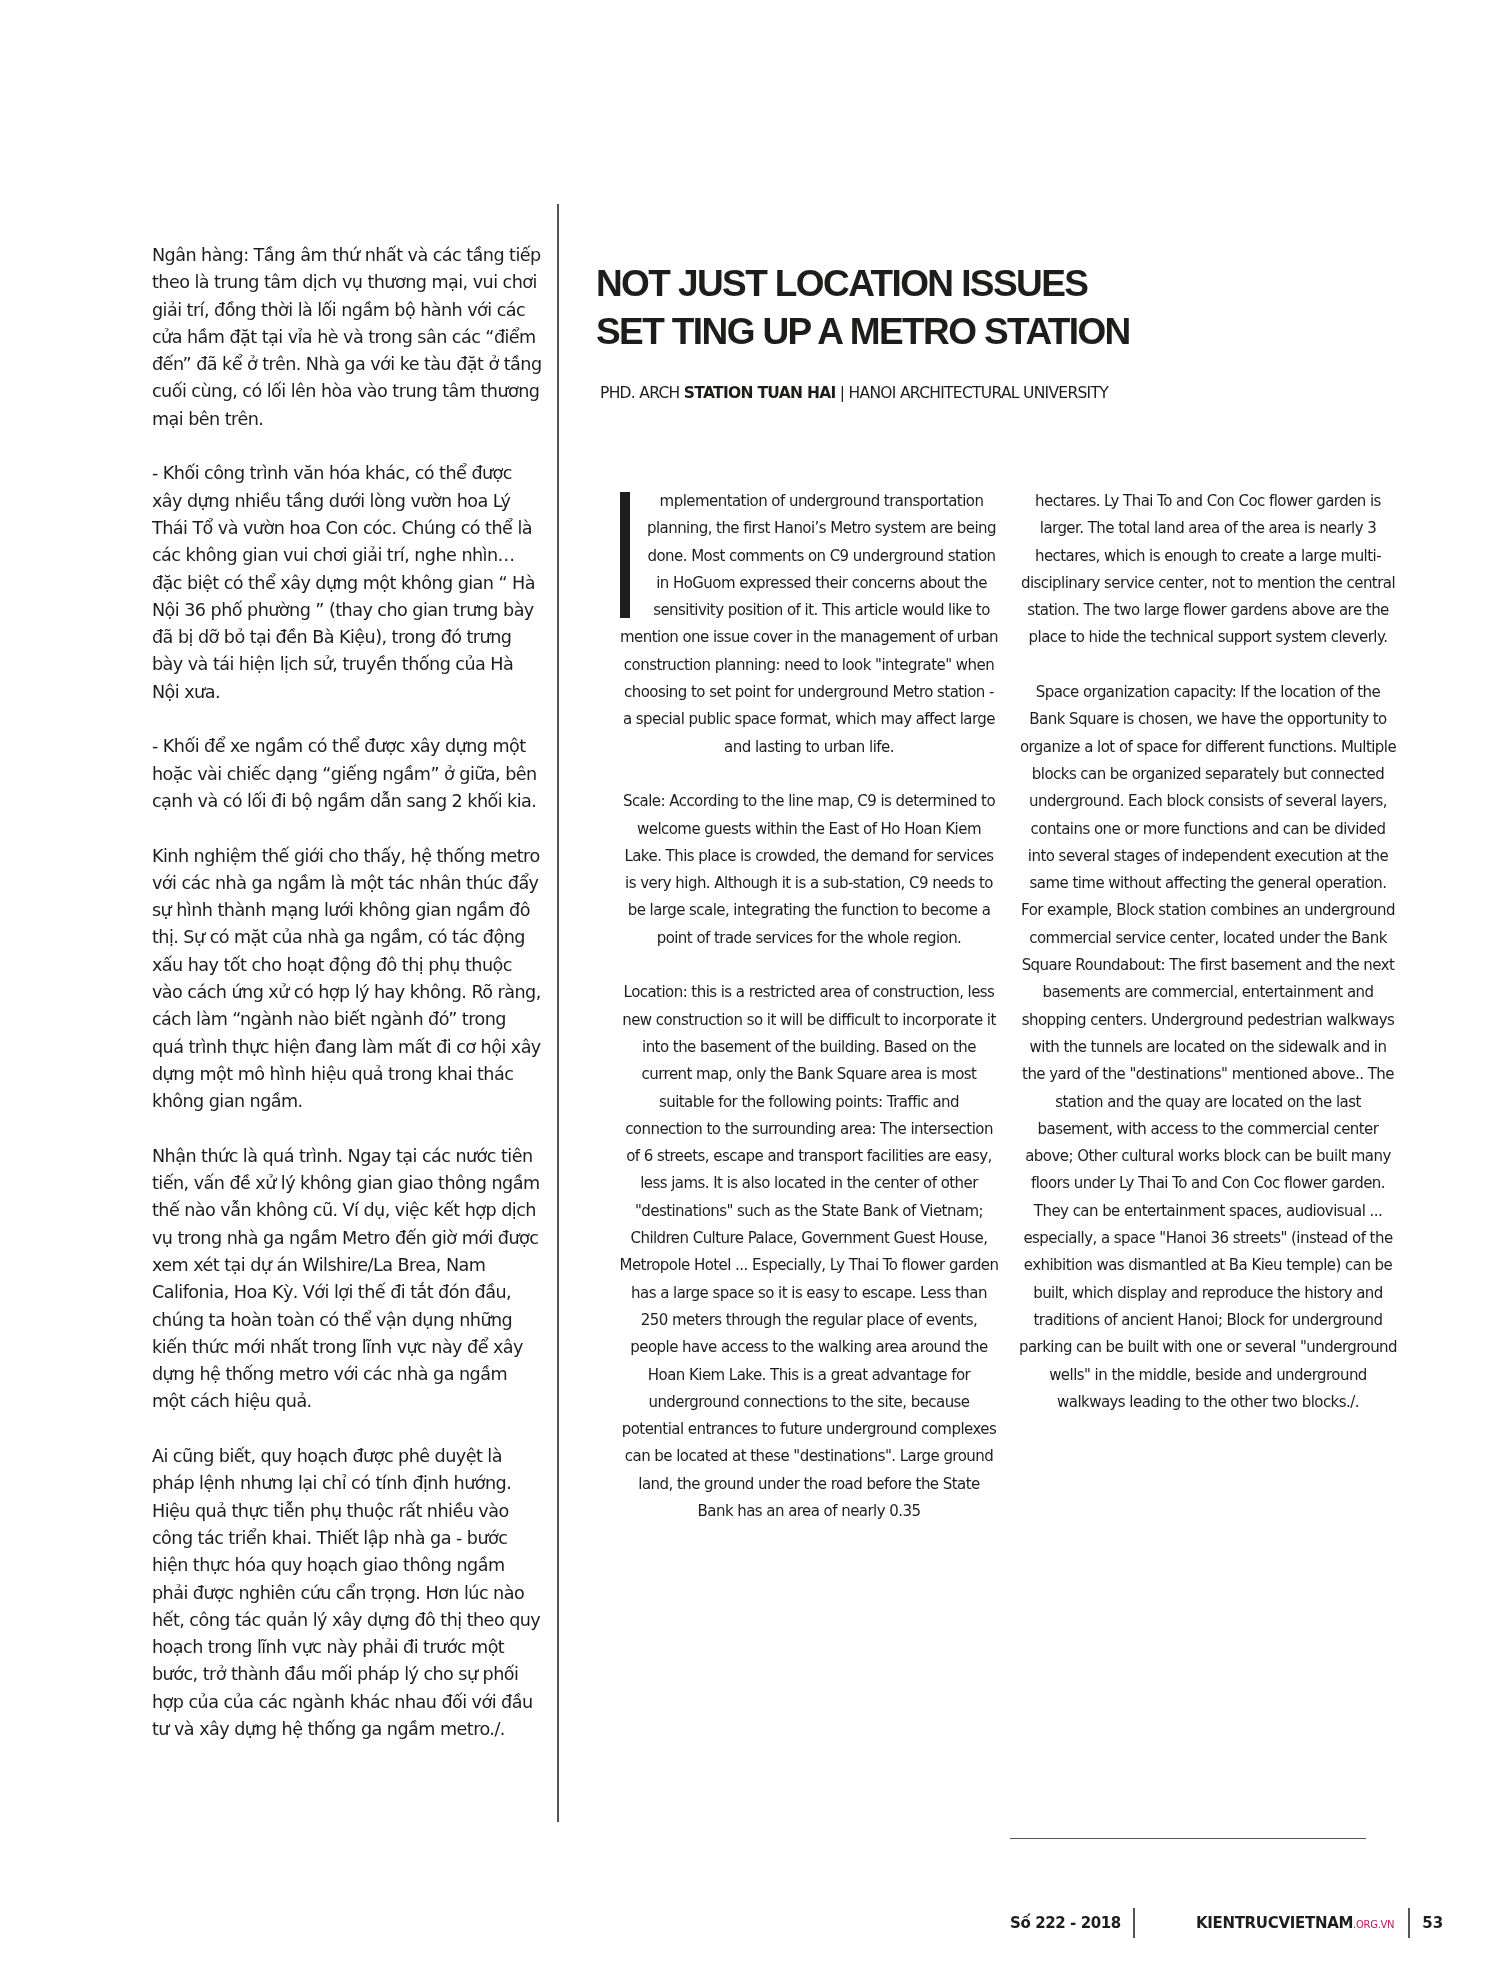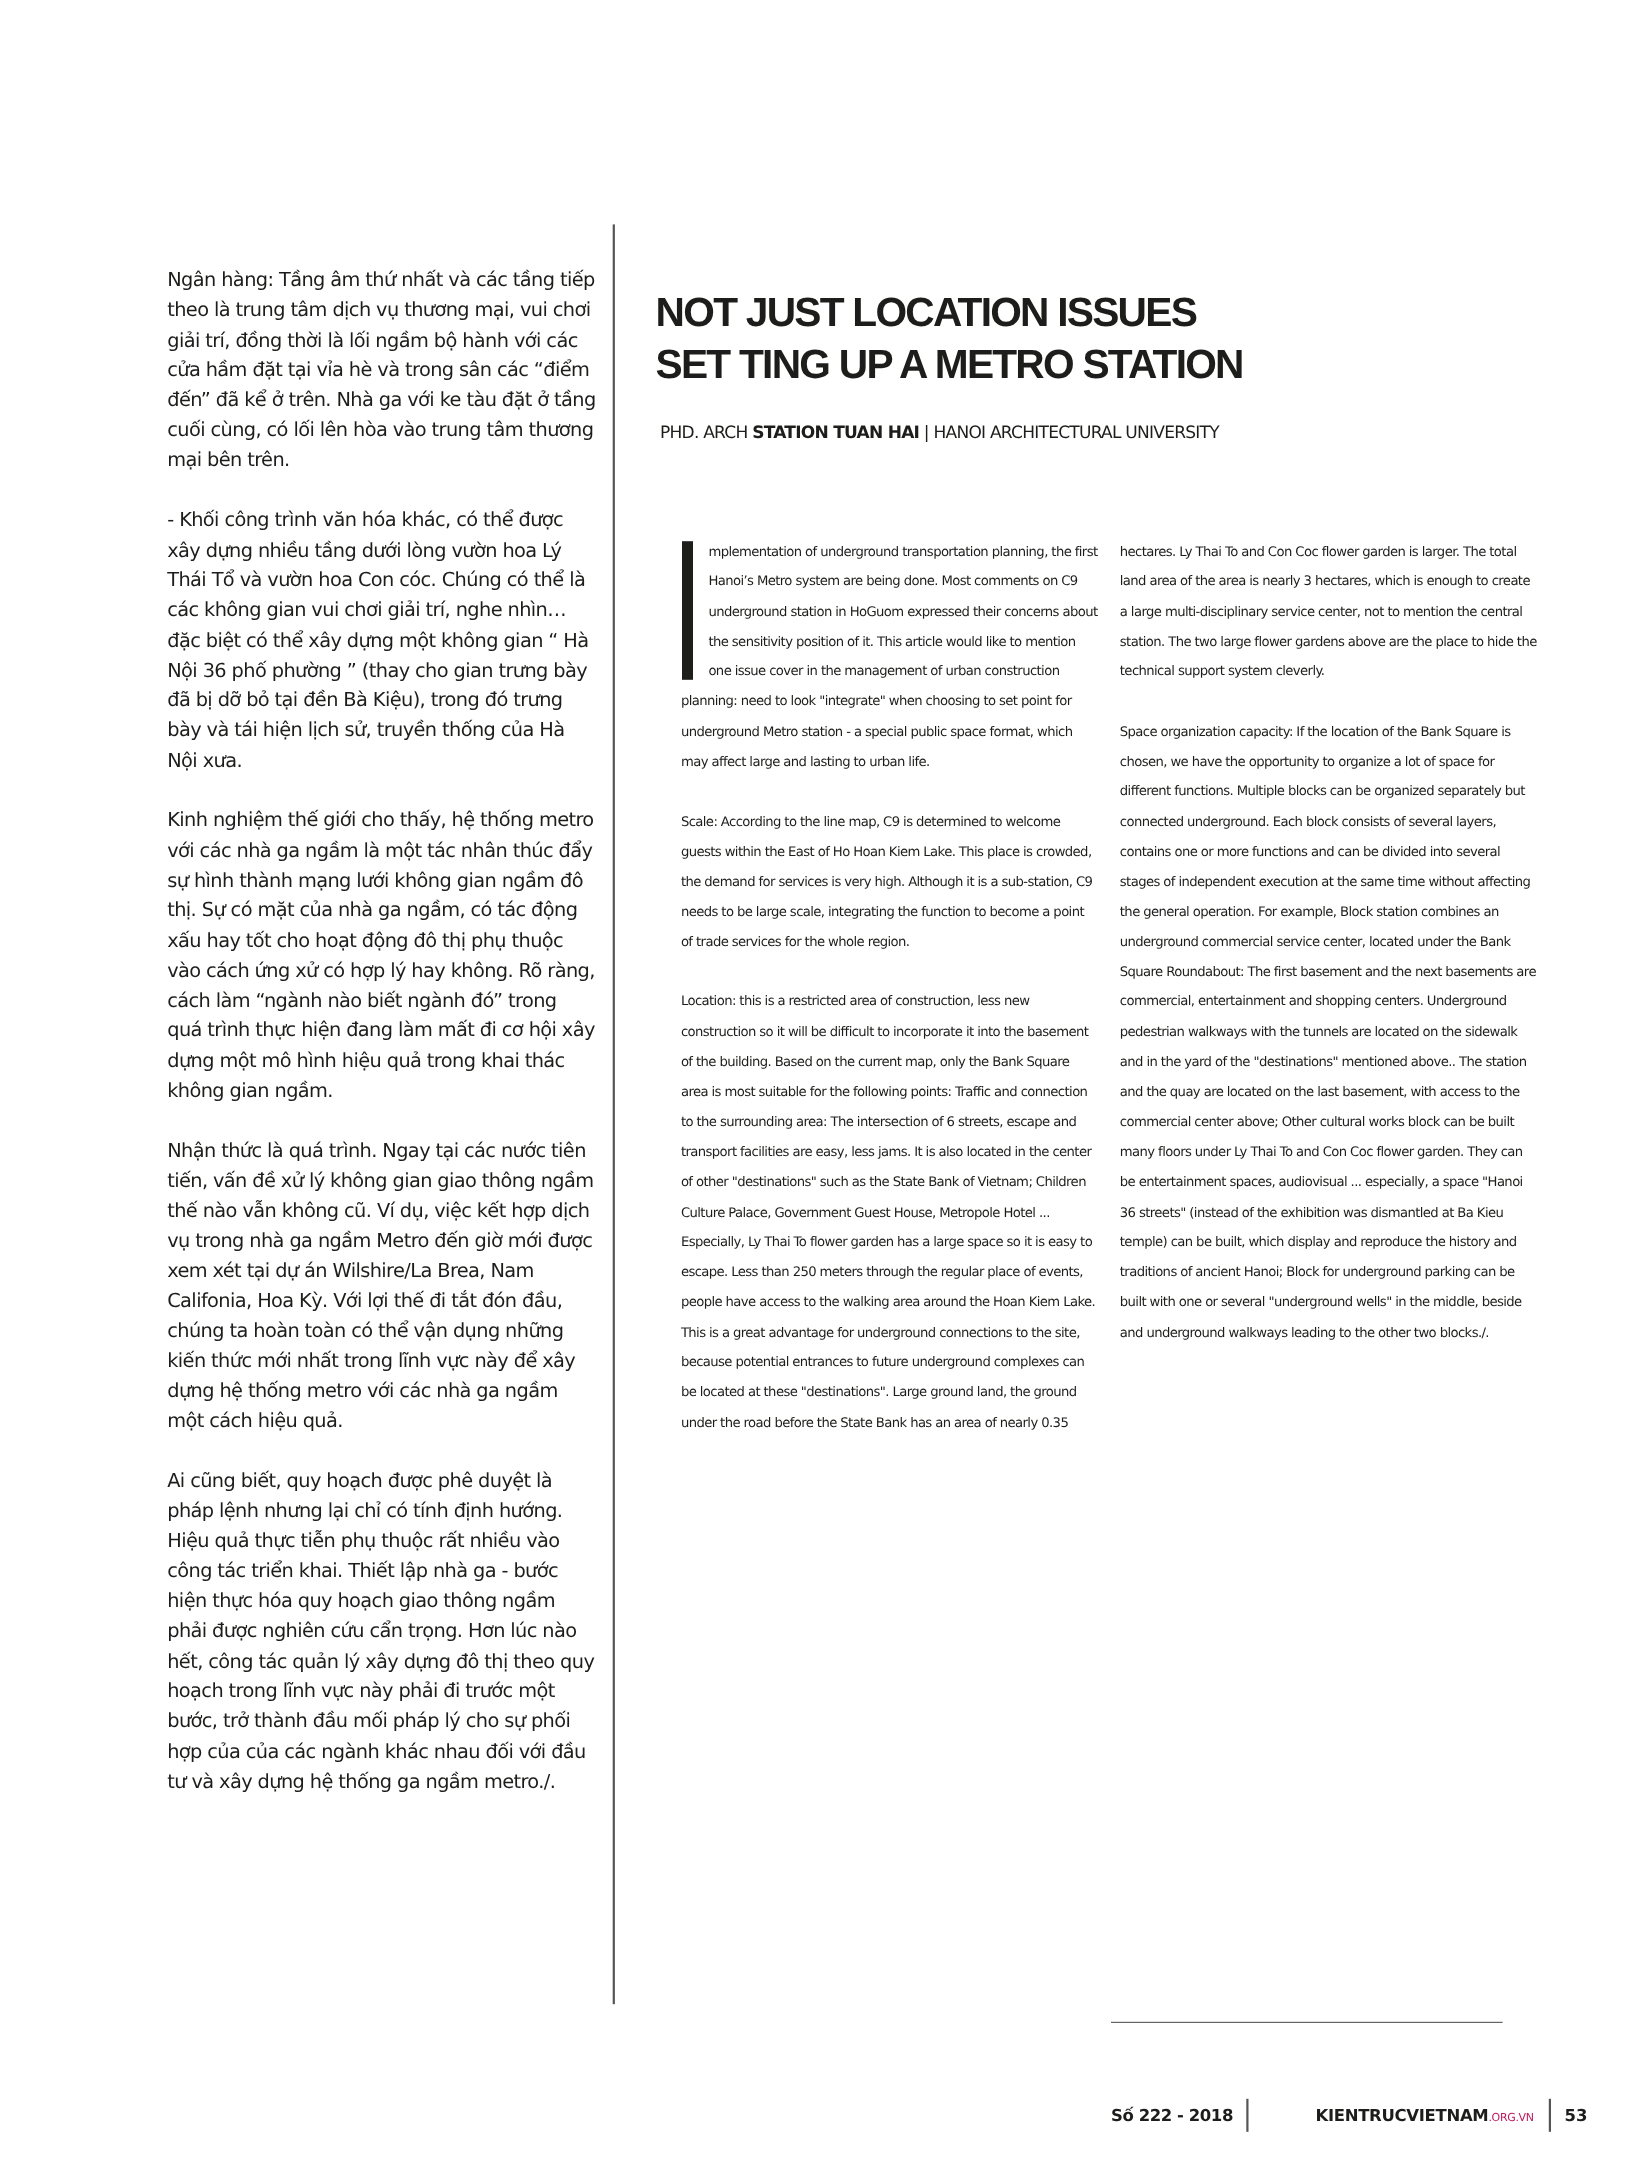--- a/index.html
+++ b/index.html
@@ -15,21 +15,21 @@
   .title { position: absolute; left: 596px; top: 260px; width: 720px;
            font-family: "Liberation Sans", sans-serif; font-weight: 700;
            font-size: 37px; line-height: 48px; letter-spacing: -1.6px; color: #1d1d1b; }
   .title div { white-space: nowrap; }
 
   .byline { position: absolute; left: 600px; top: 384px; font-size: 15.5px;
             letter-spacing: -0.7px; white-space: nowrap; }
   .byline b { font-weight: 700; }
 
   .col { position: absolute; top: 488px; width: 380px;
-         font-size: 12px; line-height: 27.3px; letter-spacing: -0.55px; }
+         font-size: 15px; line-height: 27.3px; letter-spacing: -0.55px; text-align: center; }
   .col p { margin: 0 0 27.3px 0; }
   .col-a { left: 619px; }
   .col-b { left: 1018px; }
 
   .dropcap { float: left; width: 10px; height: 126px; background: #1d1d1b;
              margin: 4px 14px 0 1px; }
 
   .footer { position: absolute; left: 1010px; top: 1908px; height: 30px;
             display: flex; align-items: center; font-size: 15px; }
   .footer-rule { position: absolute; left: 1010px; top: 1838px; width: 356px; height: 1px; background: #555; }
@@ -39,20 +39,21 @@
   .f-site b { font-weight: 700; margin-left: 47px; }
   .f-site span.lite { font-weight: 400; color: #be185d; font-size: 10px; }
   .f-page { font-weight: 700; padding-left: 12px; font-size: 15px; }
 </style>
 </head>
 <body>
 
 <div class="left-col">
   <p>Ngân hàng: Tầng âm thứ nhất và các tầng tiếp theo là trung tâm dịch vụ thương mại, vui chơi giải trí, đồng thời là lối ngầm bộ hành với các cửa hầm đặt tại vỉa hè và trong sân các “điểm đến” đã kể ở trên. Nhà ga với ke tàu đặt ở tầng cuối cùng, có lối lên hòa vào trung tâm thương mại bên trên.</p>
   <p>- Khối công trình văn hóa khác, có thể được xây dựng nhiều tầng  dưới lòng vườn hoa Lý Thái Tổ và vườn hoa Con cóc. Chúng có thể là các không gian vui chơi giải trí, nghe nhìn… đặc biệt có thể xây dựng một không gian “ Hà Nội 36 phố phường ” (thay cho gian trưng bày đã bị dỡ bỏ tại đền Bà Kiệu), trong đó trưng bày và tái hiện lịch sử, truyền thống của Hà Nội xưa.</p>
+  <p>- Khối để xe ngầm có thể được xây dựng một hoặc vài chiếc dạng “giếng ngầm” ở giữa, bên cạnh và có lối đi bộ ngầm dẫn sang 2 khối kia.</p>
   <p>Kinh nghiệm thế giới cho thấy, hệ thống metro với các nhà ga ngầm là một tác nhân thúc đẩy sự hình thành mạng lưới không gian ngầm đô thị. Sự có mặt của nhà ga ngầm, có tác động xấu hay tốt cho hoạt động đô thị phụ thuộc vào cách ứng xử có hợp lý hay không. Rõ ràng, cách làm “ngành nào biết ngành đó”  trong quá trình thực hiện đang làm mất đi cơ hội xây dựng một mô hình hiệu quả trong khai thác không gian ngầm.</p>
   <p>Nhận thức là quá trình. Ngay tại các nước tiên tiến, vấn đề xử lý không gian giao thông ngầm thế nào vẫn không cũ. Ví dụ, việc kết hợp dịch vụ trong nhà ga ngầm Metro đến giờ mới được xem xét tại dự án Wilshire/La Brea, Nam Califonia, Hoa Kỳ. Với lợi thế đi tắt đón đầu, chúng ta hoàn toàn có thể vận dụng những kiến thức mới nhất trong lĩnh vực này để xây dựng hệ thống metro với các nhà ga ngầm một cách hiệu quả.</p>
   <p>Ai cũng biết, quy hoạch được phê duyệt là pháp lệnh nhưng lại chỉ có tính định hướng. Hiệu quả thực tiễn phụ thuộc rất nhiều vào công tác triển khai. Thiết lập nhà ga - bước hiện thực hóa quy hoạch giao thông ngầm phải được nghiên cứu cẩn trọng. Hơn lúc nào hết, công tác quản lý xây dựng đô thị theo quy hoạch trong lĩnh vực này phải đi trước một bước, trở thành đầu mối pháp lý cho sự phối hợp của của các ngành khác nhau đối với đầu tư và xây dựng hệ thống ga ngầm metro./.</p>
 </div>
 
 <div class="divider"></div>
 
 <h1 class="title" style="margin:0;">
   <div>NOT JUST LOCATION ISSUES</div>
   <div>SET TING UP A METRO STATION</div>

